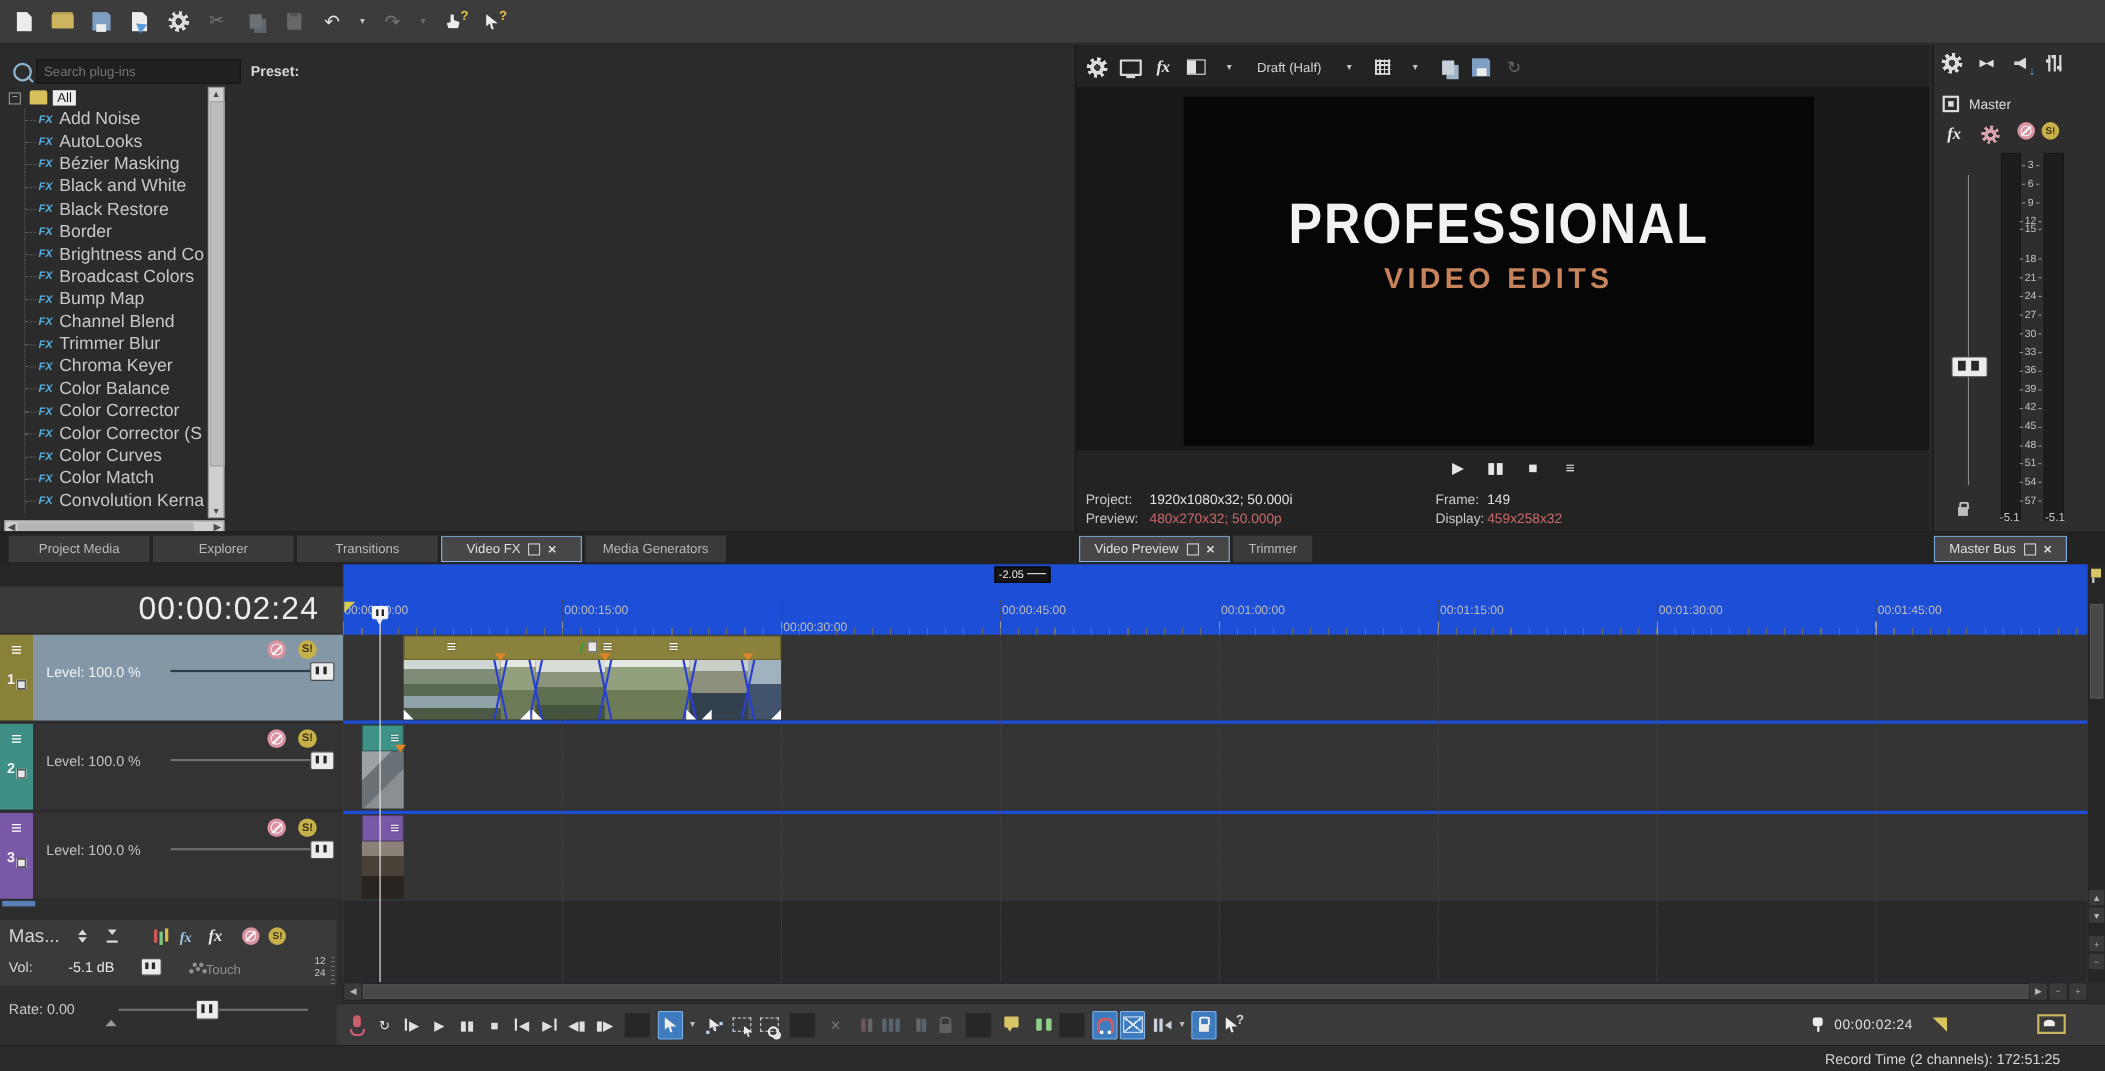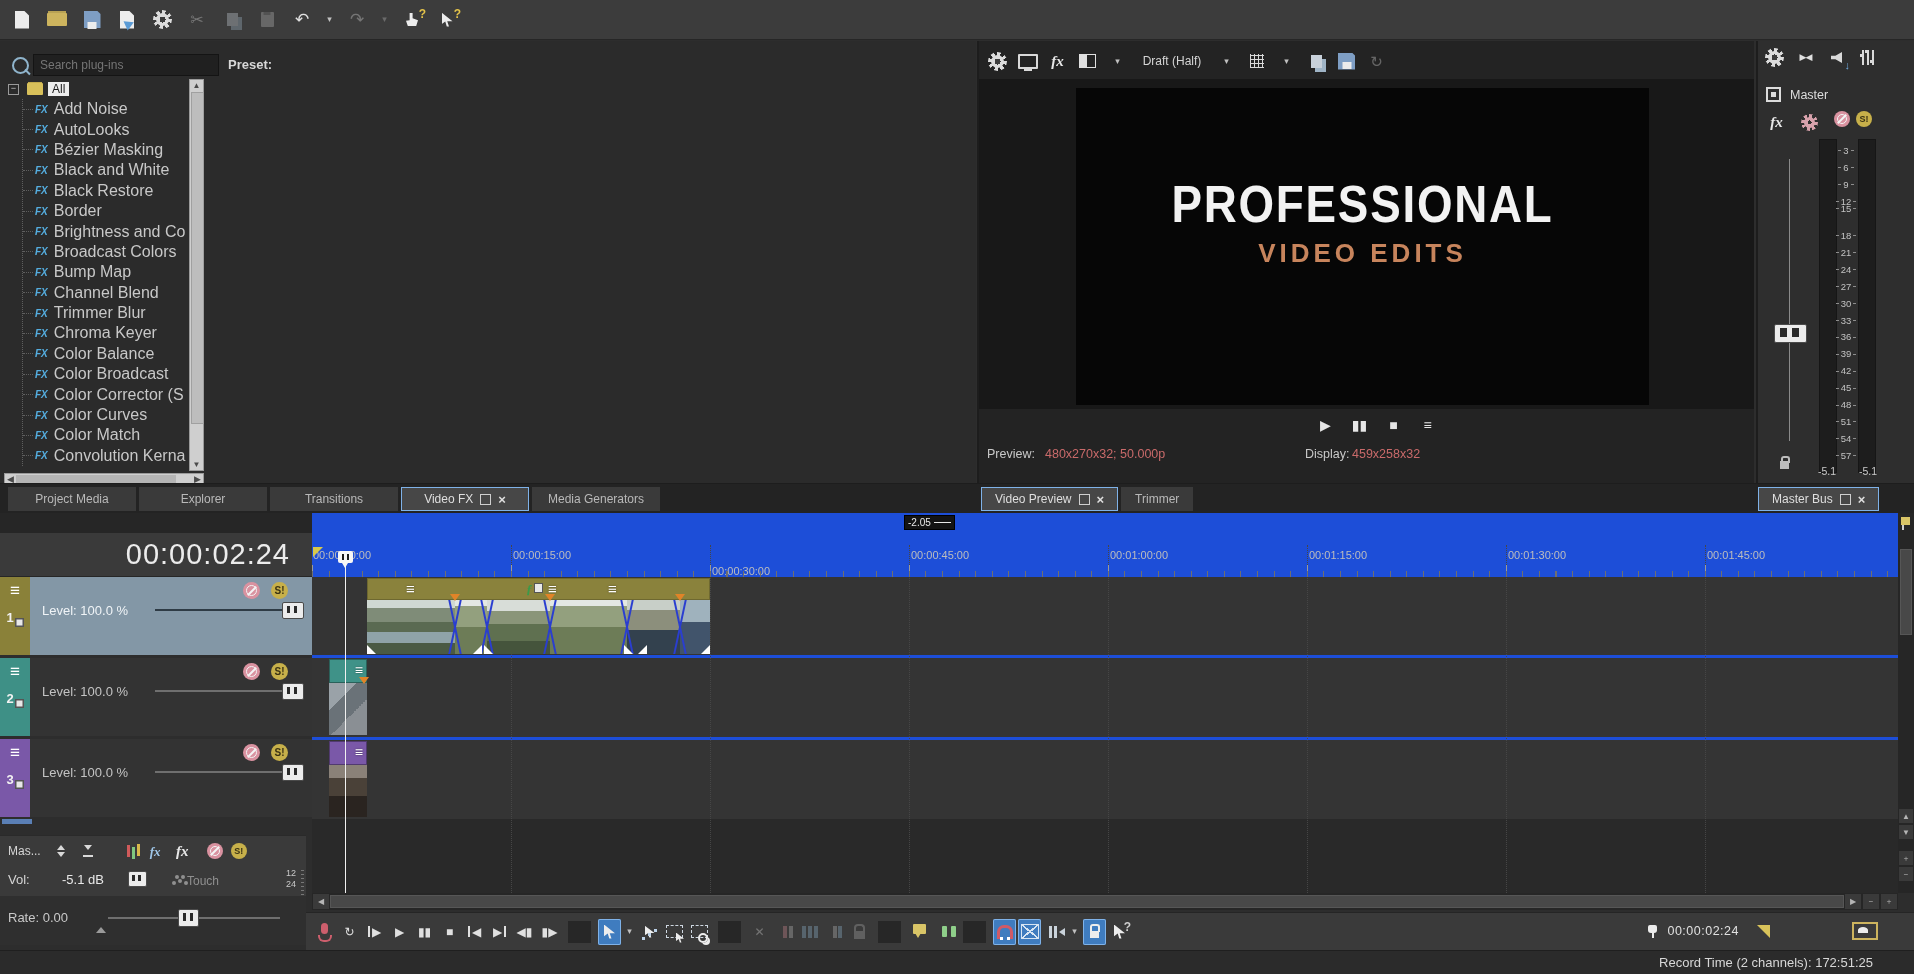--- a/index.html
+++ b/index.html
@@ -213,21 +213,21 @@
   .shandle::before{content:"";position:absolute;left:4px;top:3px;width:3px;height:7px;background:#2a2a2a;box-shadow:7px 0 0 #2a2a2a}
   .mute{position:absolute;right:52px;top:5px;width:17px;height:17px;border-radius:50%;background:#d992a0}
   .mute::before{content:"";position:absolute;inset:3px;border:1.5px solid #f4f4f4;border-radius:50%}
   .mute::after{content:"";position:absolute;left:2.5px;top:7.5px;width:12px;height:2px;background:#f4f4f4;transform:rotate(-45deg)}
   .solo{position:absolute;right:24px;top:5px;width:17px;height:17px;border-radius:50%;background:#c7b04a;
       color:#3a3214;font-size:10px;font-weight:bold;display:flex;align-items:center;justify-content:center}
   #t3resize{left:2px;top:819px;width:30px;height:5px;background:#5a7fb5}
   
   #mastertrack{left:0;top:835px;width:306px;height:61px;background:#3a3a3a;border-top:1px solid #2a2a2a}
   #mtrow1{position:absolute;left:0;top:4px;display:flex;align-items:center;gap:2px;width:100%}
-  #mtname{color:#d5d5d5;font-size:12px;margin:0 6px 0 8px}
+  #mtname{color:#d5d5d5;font-size:17px;margin:0 6px 0 8px}
   #mtrow1 .tbut{height:22px}
   .mutemini{position:relative;width:16px;height:16px;border-radius:50%;background:#d992a0;margin-left:10px}
   .mutemini::before{content:"";position:absolute;inset:3px;border:1.5px solid #f4f4f4;border-radius:50%}
   .mutemini::after{content:"";position:absolute;left:2px;top:7px;width:12px;height:2px;background:#f4f4f4;transform:rotate(-45deg)}
   .solomini{position:relative;width:16px;height:16px;border-radius:50%;background:#c7b04a;color:#3a3214;
       font-size:9px;font-weight:bold;display:flex;align-items:center;justify-content:center;margin-left:6px}
   #mtrow2{position:absolute;left:0;top:32px;width:100%;height:24px}
   #mtvollab{position:absolute;left:8px;top:4px;font-size:13px;color:#d5d5d5}
   #mtvolval{position:absolute;left:62px;top:4px;font-size:13px;color:#e8e8e8}
   #mthandle{position:absolute;left:128px;top:3px;width:17px;height:14px;background:#ececec;border:1px solid #4a4a4a;border-radius:2px}
@@ -439,21 +439,21 @@
           <span class="fxlbl">Chroma Keyer</span>
         </div>
 
         <div class="fxrow">
           <span class="fxicon">FX</span>
           <span class="fxlbl">Color Balance</span>
         </div>
 
         <div class="fxrow">
           <span class="fxicon">FX</span>
-          <span class="fxlbl">Color Broadcast</span>
+          <span class="fxlbl">Color Corrector</span>
         </div>
 
         <div class="fxrow">
           <span class="fxicon">FX</span>
           <span class="fxlbl">Color Corrector (S</span>
         </div>
 
         <div class="fxrow">
           <span class="fxicon">FX</span>
           <span class="fxlbl">Color Curves</span>
@@ -612,20 +612,26 @@
         <span class="glyph">▮▮</span>
       </span>
       <span class="tbut">
         <span class="glyph">■</span>
       </span>
       <span class="tbut">
         <span class="glyph">≡</span>
       </span>
     </div>
   <div id="pvinfo">
+    <div class="row">
+      <span class="lab">Project:</span>
+      <span class="val">1920x1080x32; 50.000i</span>
+      <span class="labr">Frame:</span>
+      <span class="valr">149</span>
+    </div>
     <div class="row">
       <span class="lab">Preview:</span>
       <span class="val redval" style="color: rgb(201, 106, 106);">480x270x32; 50.000p</span>
       <span class="labr">Display:</span>
       <span class="valr redval" style="color: rgb(201, 106, 106);">459x258x32</span>
     </div>
   </div>
 </div>
 
 <div id="masterpanel" class="abs">

